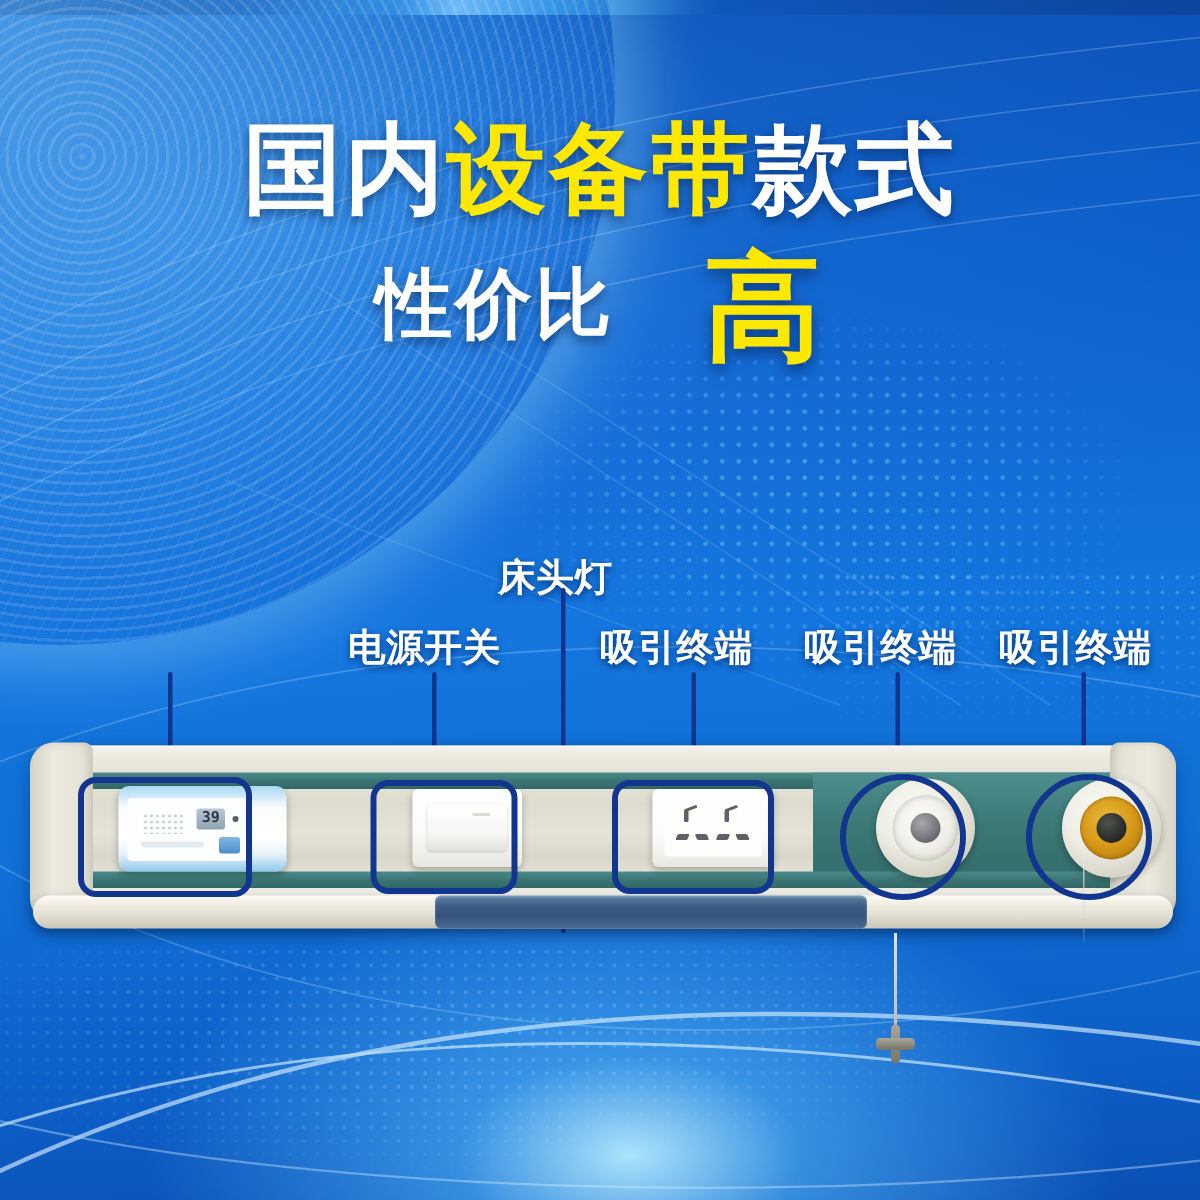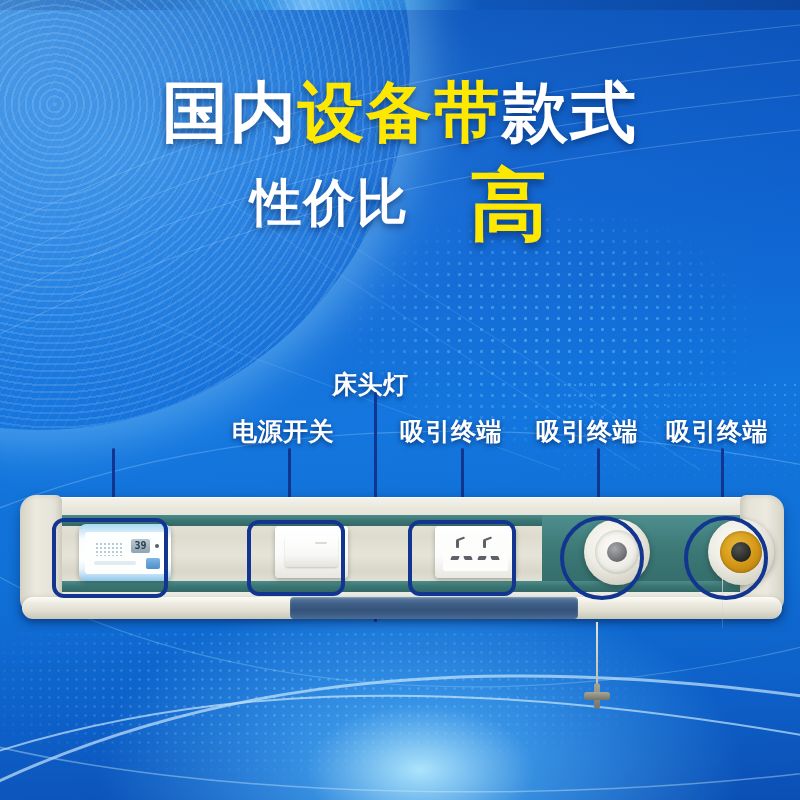--- a/index.html
+++ b/index.html
@@ -90,21 +90,21 @@
     background:linear-gradient(180deg,#4d8f8d 0%,#3c7876 46%,#336b69 100%);}
   .rail{position:absolute;left:0;top:100px;width:760px;height:22px;border-radius:11px;
     background:linear-gradient(180deg,#fcfbf6 0%,#ecead f 30%,#e2e0d3 60%,#c9c7b9 100%);
     background:linear-gradient(180deg,#fcfbf6 0%,#edebe0 32%,#e1dfd2 62%,#c8c6b8 100%);
     box-shadow:0 3px 7px rgba(0,20,60,.35);}
   .lightlens{position:absolute;left:268px;top:100px;width:288px;height:22px;border-radius:4px;
     background:linear-gradient(180deg,#5d7fa6 0%,#3f5f86 30%,#35527a 62%,#4a6c94 100%);
     box-shadow:inset 0 1px 2px rgba(255,255,255,.3);}
 
   
-  .intercom{position:absolute;left:57px;top:27px;width:92px;height:57px;border-radius:7px;
+  .intercom{position:absolute;left:57px;top:27px;width:112px;height:57px;border-radius:7px;
     background:linear-gradient(180deg,#a9d8f2 0%,#cfe9f8 12%,#fbfcfd 26%,#ffffff 62%,#e6f2fa 80%,#8fc8ea 100%);
     box-shadow:0 2px 5px rgba(0,0,0,.28);}
   .ic-face{position:absolute;left:6px;top:8px;width:80px;height:42px;background:#fdfefe;border-radius:3px;}
   .grille{position:absolute;left:10px;top:10px;width:27px;height:14px;opacity:.55;
     background-image:radial-gradient(circle,#7f9fb5 .9px,rgba(0,0,0,0) 1.1px);background-size:4px 4px;}
   .ic-disp{position:absolute;left:46px;top:7px;width:19px;height:14px;border-radius:2px;
     background:linear-gradient(180deg,#b9c8d2,#8fa3b2);display:flex;align-items:center;justify-content:center;
     color:#2b3b49;font-size:10px;font-weight:bold;font-family:"DejaVu Sans Mono",monospace;line-height:1;}
   .ic-led{position:absolute;left:70px;top:12px;width:4px;height:4px;border-radius:50%;background:#56606a;}
   .ic-slot{position:absolute;left:9px;top:29px;width:42px;height:4px;border-radius:2px;background:#e2ebf1;}

